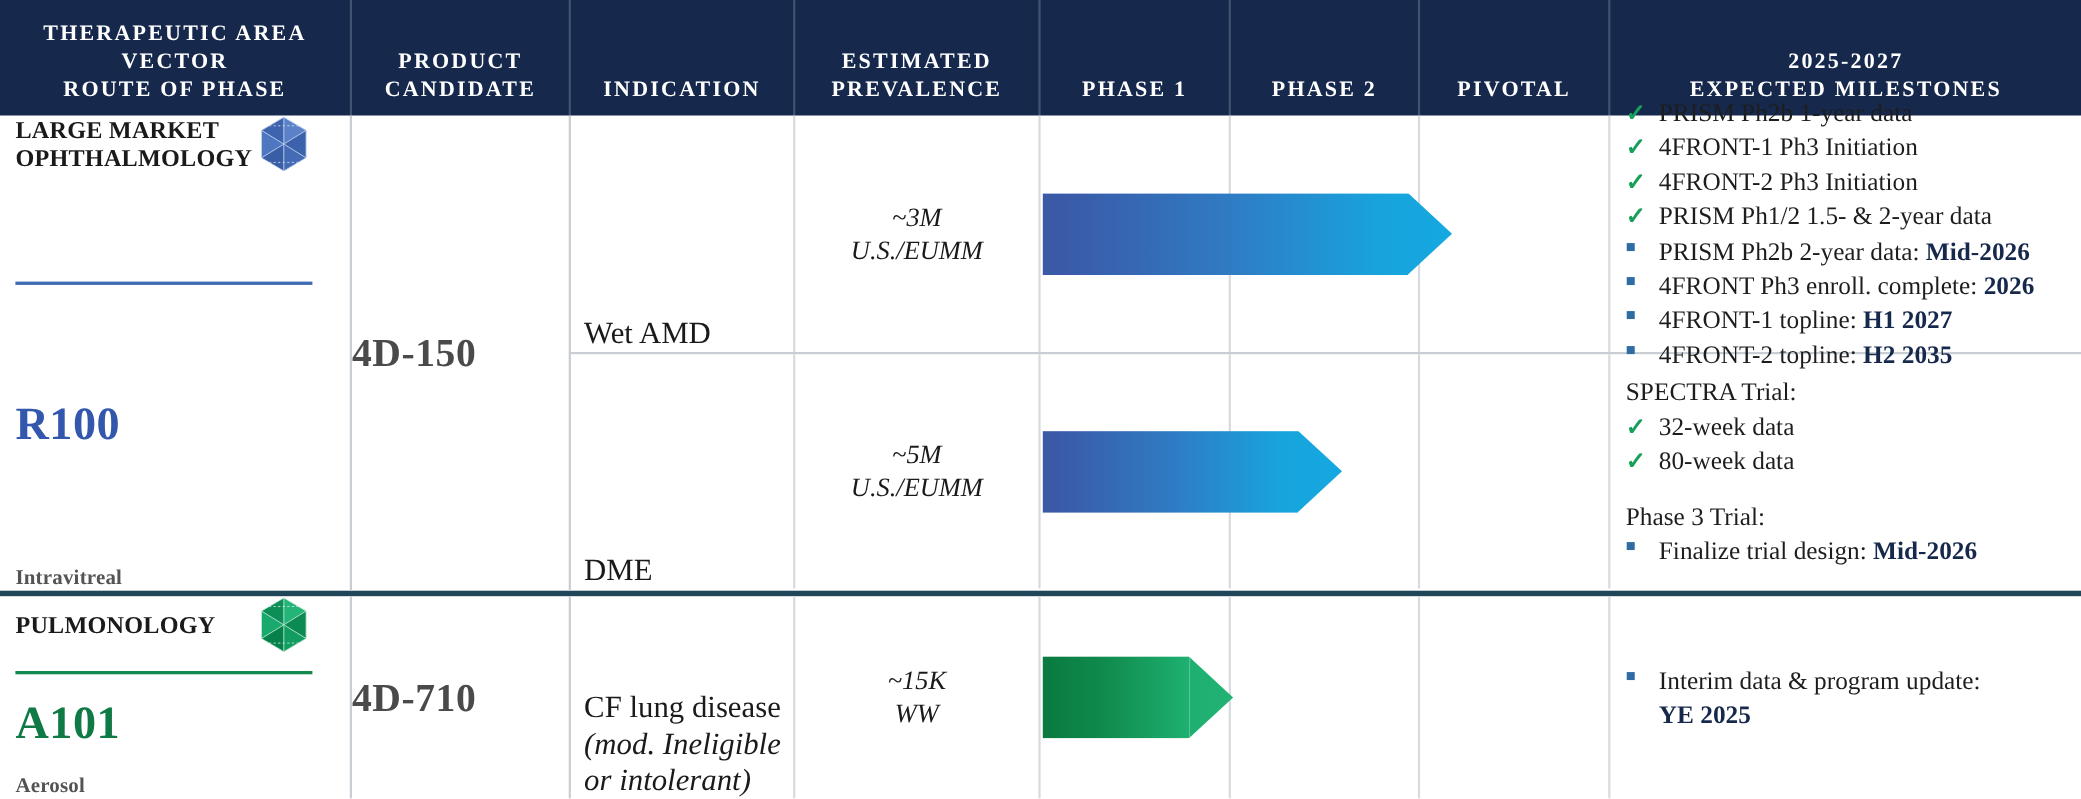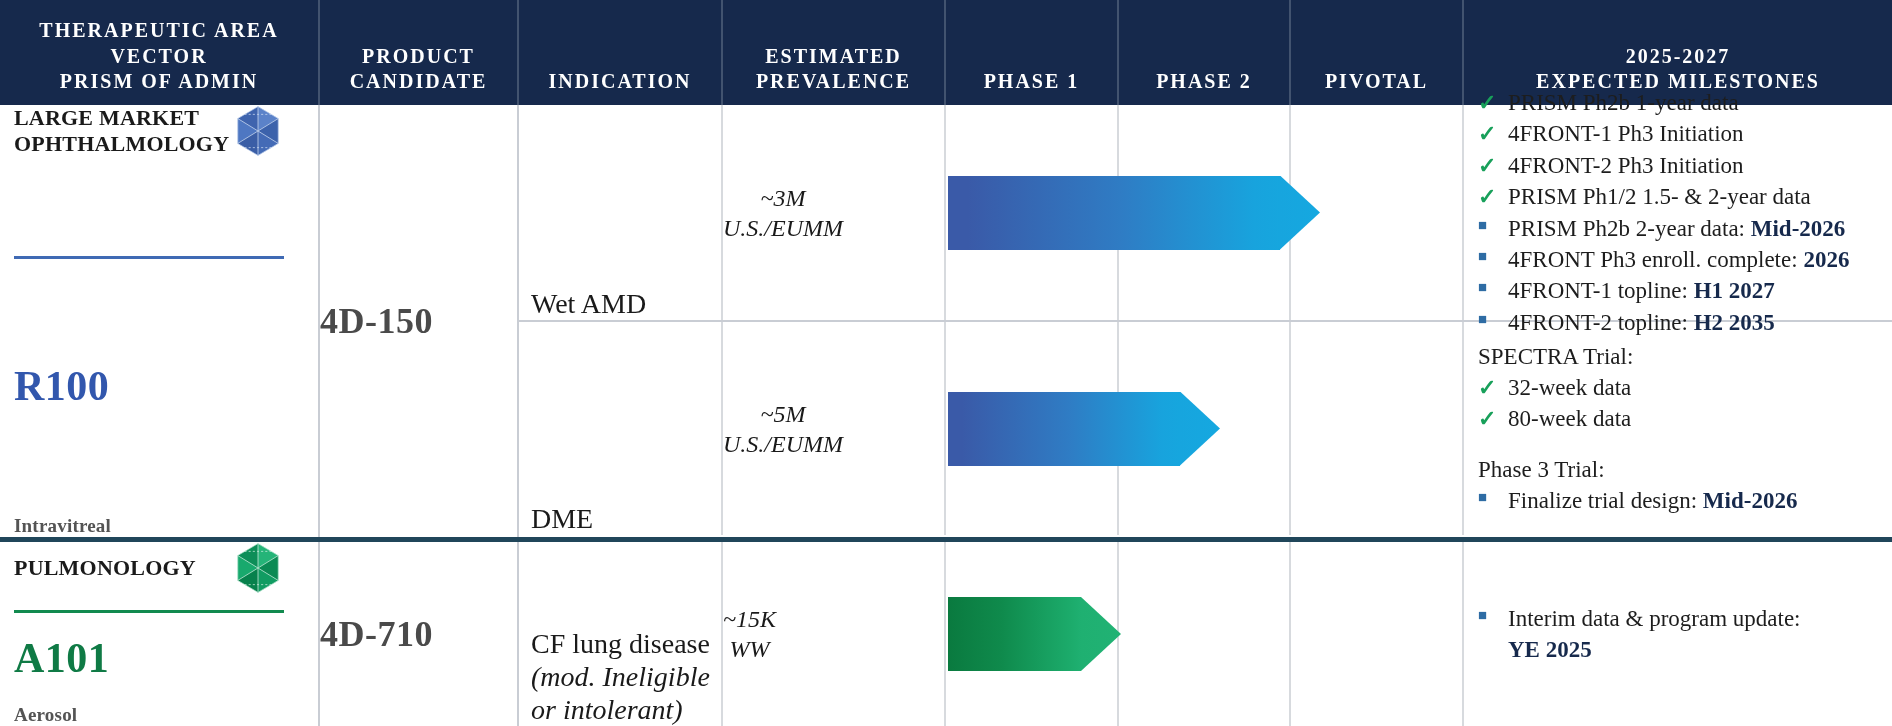--- a/index.html
+++ b/index.html
@@ -157,21 +157,21 @@
     font-family: "Liberation Serif", "DejaVu Serif", serif;
     font-size: 28px;
     color: #1a1a1a;
     line-height: 1.18;
   }
   .ind-text .ital { font-style: italic; display: block; }
 
   .prev-cell {
     display: flex;
     align-items: center;
-    justify-content: flex-start;
+    justify-content: center;
     text-align: center;
   }
   .prev-text {
     font-family: "Liberation Serif", "DejaVu Serif", serif;
     font-style: italic;
     font-size: 24px;
     color: #1a1a1a;
     line-height: 1.25;
   }
   .prev-text .ln { display: block; }
@@ -240,21 +240,21 @@
 </style>
 </head>
 <body>
 
 <div class="pipeline">
 
   <div class="header-row">
     <div class="hcell c-area">
       <span class="ln">THERAPEUTIC AREA</span>
       <span class="ln">VECTOR</span>
-      <span class="ln">PRISM OF ADMIN</span>
+      <span class="ln">ROUTE OF PHASE</span>
     </div>
     <div class="hcell c-candidate">
       <span class="ln">PRODUCT</span>
       <span class="ln">CANDIDATE</span>
     </div>
     <div class="hcell c-indication">
       <span class="ln">INDICATION</span>
     </div>
     <div class="hcell c-prev">
       <span class="ln">ESTIMATED</span>

